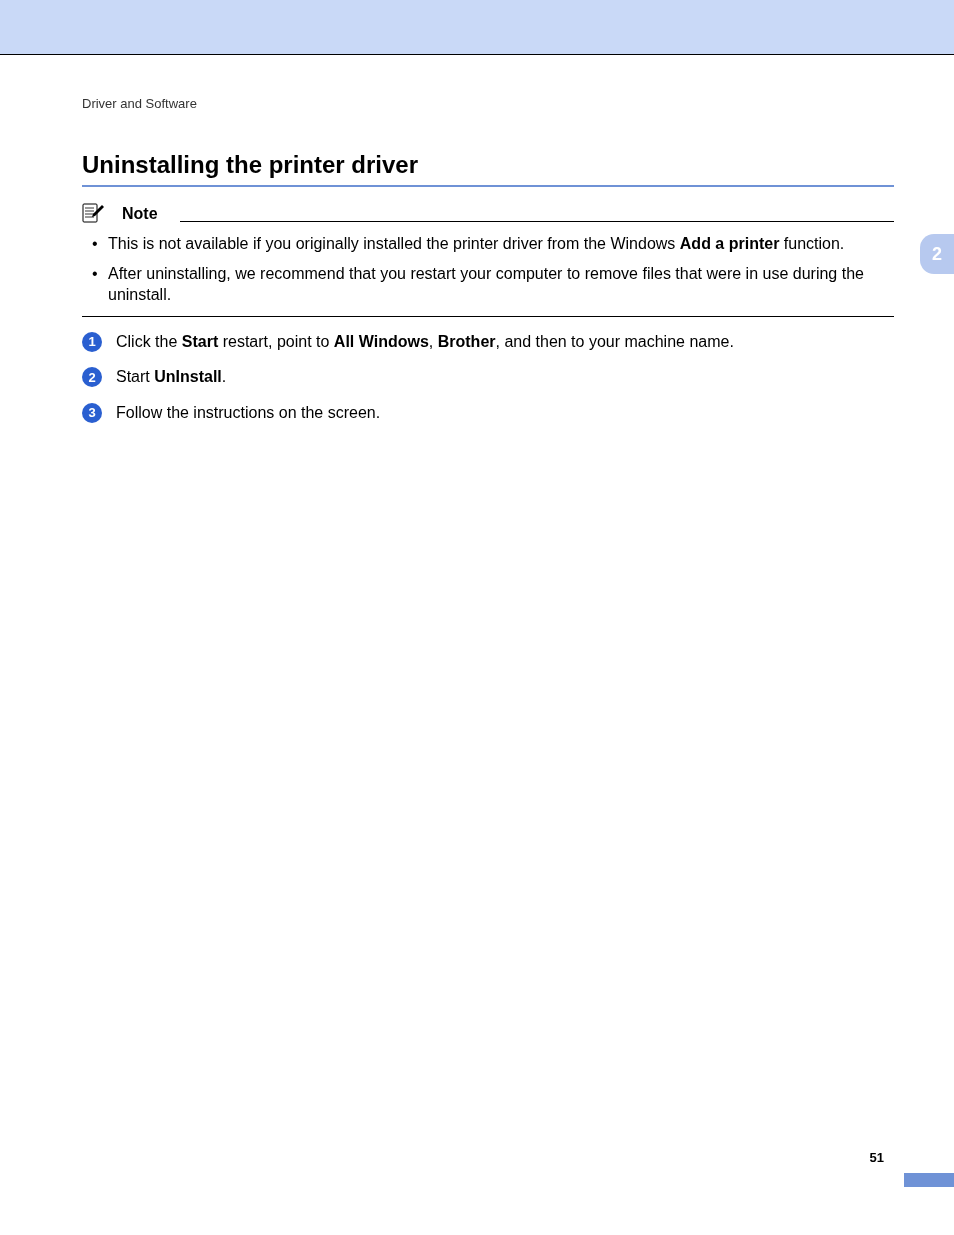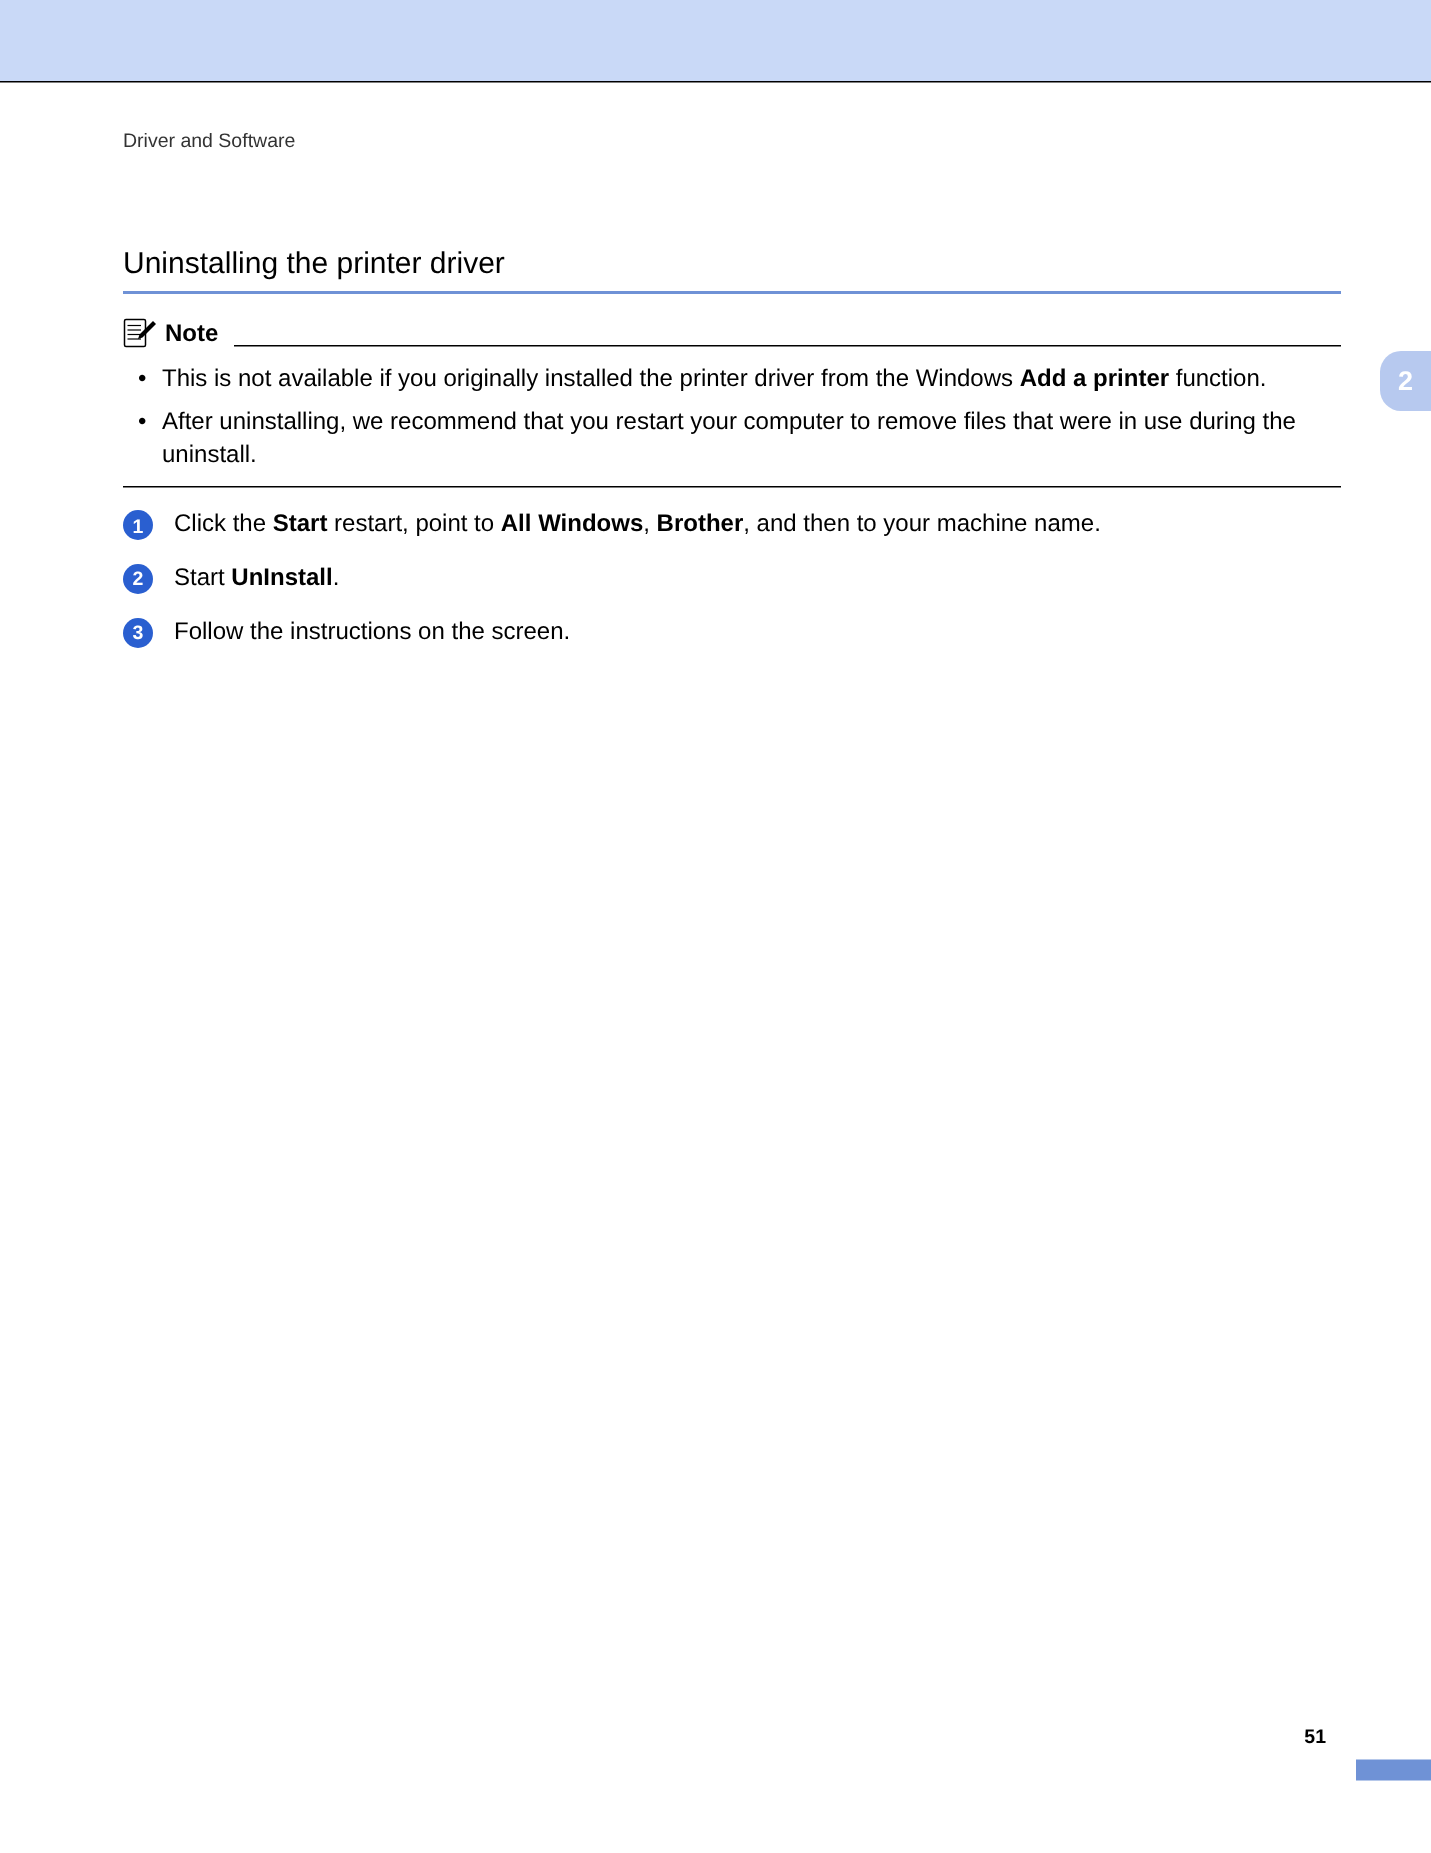--- a/index.html
+++ b/index.html
@@ -18,47 +18,47 @@
     width:100%;
   }
   .top-rule{
     height:1px;
     background:#000;
     width:100%;
   }
   .content{
     margin-left:82px;
     margin-right:60px;
-    padding-top:30px;
+    padding-top:40px;
   }
   .breadcrumb{
     font-size:13px;
     color:#333;
   }
   h1.section-title{
-    font-size:20px;
-    font-weight:normal;
-    margin:60px 0 4px 0;
+    font-size:24px;
+    font-weight:bold;
+    margin:36px 0 4px 0;
   }
   .title-rule{
     height:2px;
     background:#6f92d6;
     width:100%;
     margin-bottom:16px;
   }
   .intro{
     font-size:16px;
     margin:6px 0 10px 0;
   }
 
   .note-box{}
   .note-head{
     display:flex;
     align-items:flex-end;
-    gap:4px;
+    gap:16px;
   }
   .note-head .label{
     font-weight:bold;
     font-size:16px;
   }
   .note-head .line{
     flex:1 1 auto;
     border-bottom:1px solid #000;
     height:0;
     margin-left:6px;

